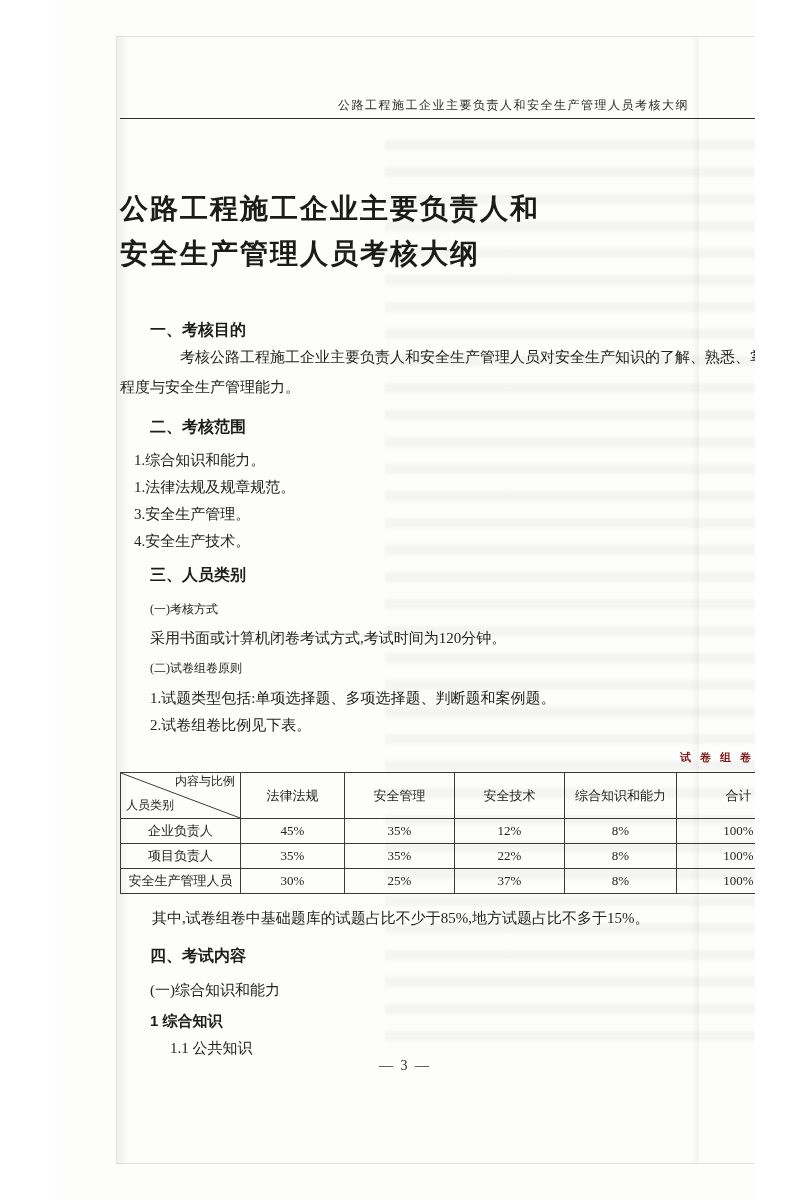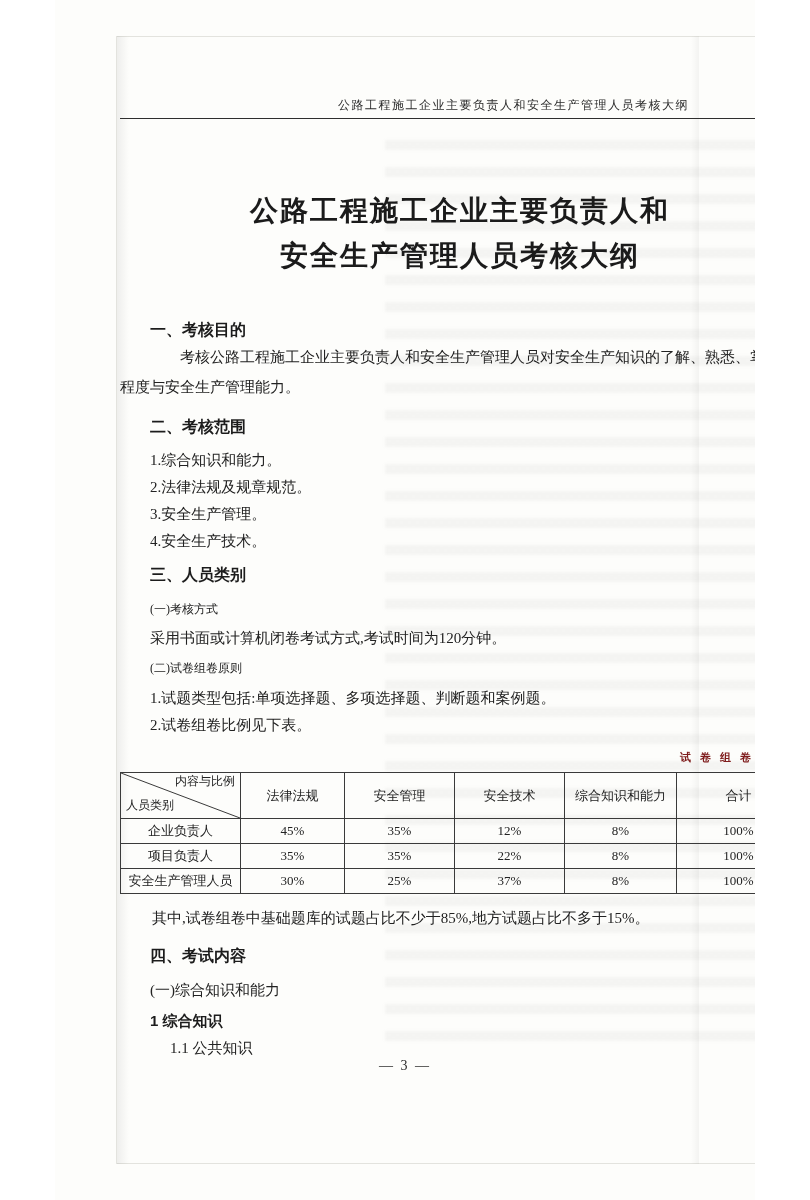--- a/index.html
+++ b/index.html
@@ -62,27 +62,27 @@
     width: 680px; height: 1px;
     background: #2e2e2e;
   }
   .content {
     position: absolute;
     left: 65px; top: 0;
     width: 680px;
   }
   .doc-title {
     margin-top: 188px;
-    text-align: center;
+    text-align: left;
     font-weight: bold;
     font-size: 28px;
     line-height: 45px;
     letter-spacing: 2px;
     color: #1b1b1b;
-    font-family: Liberation Sans, sans-serif;
+    font-family: Liberation Mono, monospace;
   }
   .sec-heading {
     font-weight: bold;
     font-size: 16px;
     line-height: 24px;
     margin-left: 30px;
     color: #1c1c1c;
     font-family: "Liberation Sans", "DejaVu Sans", sans-serif;
   }
   .h1-m { margin-top: 40px; }
@@ -90,21 +90,21 @@
   .h3-m { margin-top: 8px; }
   .h4-m { margin-top: 12px; }
   .body-para {
     font-size: 15px;
     line-height: 30px;
     text-indent: 60px;
     color: #222;
   }
   .scope-list { margin-top: 8px; list-style: none; }
   .scope-list li {
-    margin-left: 30px;
+    margin-left: 14px;
     font-size: 15px;
     line-height: 27px;
   }
   .sub-heading {
     margin-top: 9px;
     margin-left: 30px;
     font-size: 12px;
     line-height: 27px;
   }
   .sub-text {
@@ -218,21 +218,21 @@
       <div>公路工程施工企业主要负责人和</div>
       <div>安全生产管理人员考核大纲</div>
     </h1>
 
     <div class="sec-heading h1-m">一、考核目的</div>
     <p class="body-para">考核公路工程施工企业主要负责人和安全生产管理人员对安全生产知识的了解、熟悉、掌握的程度与安全生产管理能力。</p>
 
     <div class="sec-heading h2-m">二、考核范围</div>
     <ul class="scope-list">
       <li>1.综合知识和能力。</li>
-      <li>2.法律法规及规章规范。</li>
+      <li>1.法律法规及规章规范。</li>
       <li>3.安全生产管理。</li>
       <li>4.安全生产技术。</li>
     </ul>
 
     <div class="sec-heading h3-m">三、人员类别</div>
     <div class="sub-heading">(一)考核方式</div>
     <div class="sub-text">采用书面或计算机闭卷考试方式,考试时间为120分钟。</div>
     <div class="sub-heading tight">(二)试卷组卷原则</div>
     <div class="sub-text tight">1.试题类型包括:单项选择题、多项选择题、判断题和案例题。</div>
     <div class="sub-text" style="margin-top:0;">2.试卷组卷比例见下表。</div>

